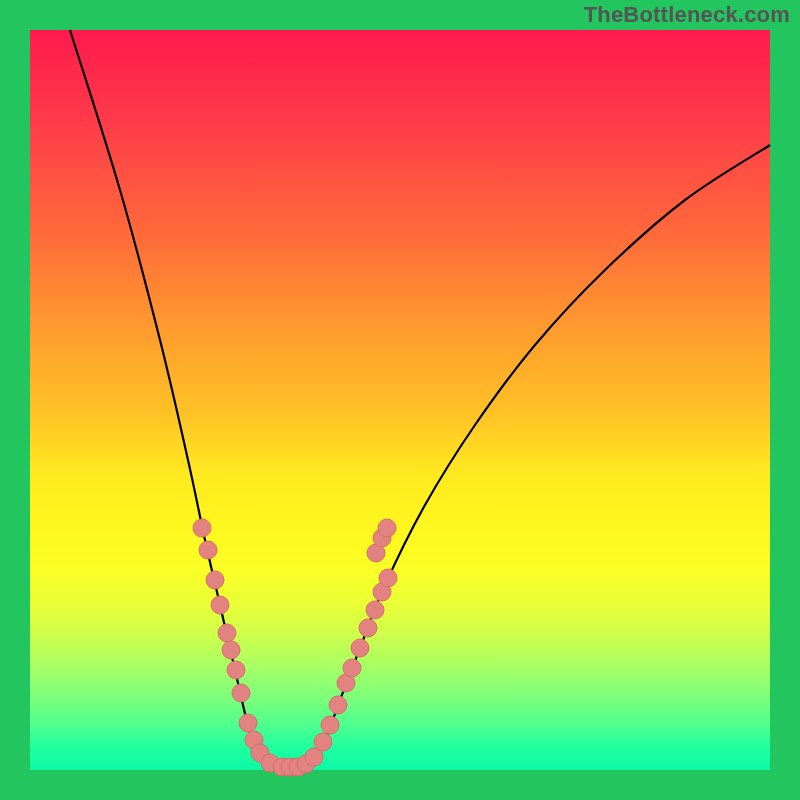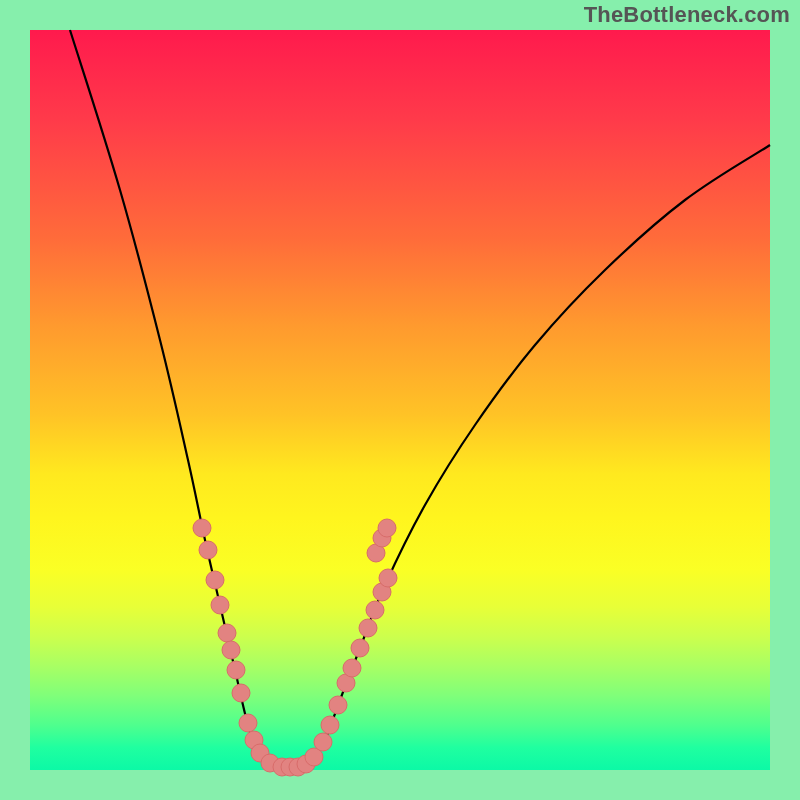--- a/index.html
+++ b/index.html
@@ -6,21 +6,21 @@
     margin: 0;
     padding: 0;
     width: 800px;
     height: 800px;
     overflow: hidden;
     font-family: Arial, Helvetica, sans-serif;
   }
   .frame {
     width: 800px;
     height: 800px;
-    background: #86efac;
+    background: #22c55e;
     position: relative;
     box-sizing: border-box;
   }
   .plot-area {
     position: absolute;
     left: 30px;
     top: 30px;
     width: 740px;
     height: 740px;
     background: linear-gradient(to bottom,

